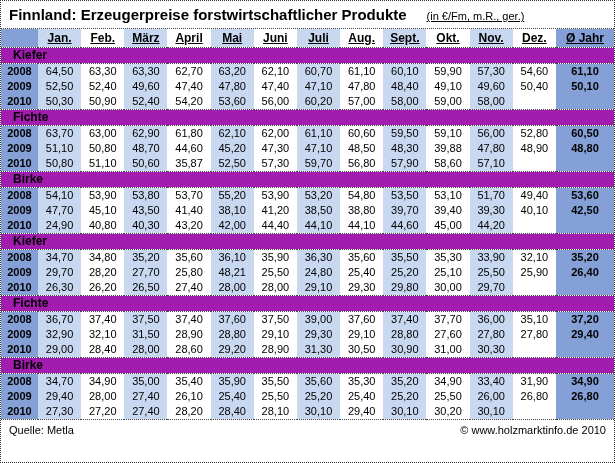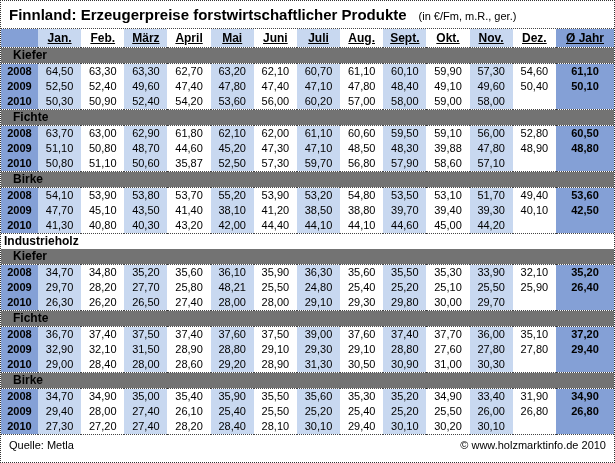--- a/index.html
+++ b/index.html
@@ -12,21 +12,21 @@
     color:#000;
     overflow:hidden;
   }
   .title-bar{
     height:28px;
     padding:5px 8px 2px 8px;
     border-bottom:1px dotted #444;
     white-space:nowrap;
   }
   .title-main{font-size:15px;font-weight:bold;}
-  .title-unit{font-size:11px;font-weight:normal;margin-left:12px;}
+  .title-unit{font-size:11px;font-weight:normal;margin-left:20px;text-decoration:underline;}
   table.price{
     width:100%;
     border-collapse:collapse;
     table-layout:fixed;
   }
   table.price th, table.price td{
     padding:0 1px;
     font-size:11px;
     text-align:center;
     vertical-align:middle;
@@ -40,21 +40,21 @@
   table.price th:last-child, table.price td.avg{width:58px;}
   .med{background:#84A0D6;}
   .lt{background:#C8D8F0;}
   .wh{background:#fff;}
   td.yr{font-weight:bold;margin-top:15px;}
   td.avg{font-weight:bold;}
   tr.sec-row td{
     text-align:left;font-weight:bold;font-size:12px;padding-left:3px;background:#fff;
   }
   tr.spec-row td{
-    text-align:left;font-weight:bold;font-size:12px;padding-left:12px;background:#737373;
+    text-align:left;font-weight:bold;font-size:12px;padding-left:12px;background:#a21caf;
   }
   tr.line-below td{border-bottom:1px dotted #444;}
   .footer{
     display:flex;justify-content:space-between;align-items:flex-start;
     padding:4px 8px 0 8px;
     font-size:11px;
   }
 </style>
 </head>
 <body>
@@ -216,36 +216,33 @@
           <td class="lt">38,50</td>
           <td class="wh">38,80</td>
           <td class="lt">39,70</td>
           <td class="wh">39,40</td>
           <td class="lt">39,30</td>
           <td class="wh">40,10</td>
           <td class="med avg">42,50</td>
         </tr>
         <tr class="line-below">
           <td class="med yr">2010</td>
-          <td class="lt">41,30</td>
+          <td class="lt">24,90</td>
           <td class="wh">40,80</td>
           <td class="lt">40,30</td>
           <td class="wh">43,20</td>
           <td class="lt">42,00</td>
           <td class="wh">44,40</td>
           <td class="lt">44,10</td>
           <td class="wh">44,10</td>
           <td class="lt">44,60</td>
           <td class="wh">45,00</td>
           <td class="lt">44,20</td>
           <td class="wh"></td>
           <td class="med avg"></td>
-        </tr>
-        <tr class="sec-row">
-          <td colspan="14">Industrieholz</td>
         </tr>
         <tr class="spec-row line-below">
           <td colspan="14">Kiefer</td>
         </tr>
         <tr>
           <td class="med yr">2008</td>
           <td class="lt">34,70</td>
           <td class="wh">34,80</td>
           <td class="lt">35,20</td>
           <td class="wh">35,60</td>

